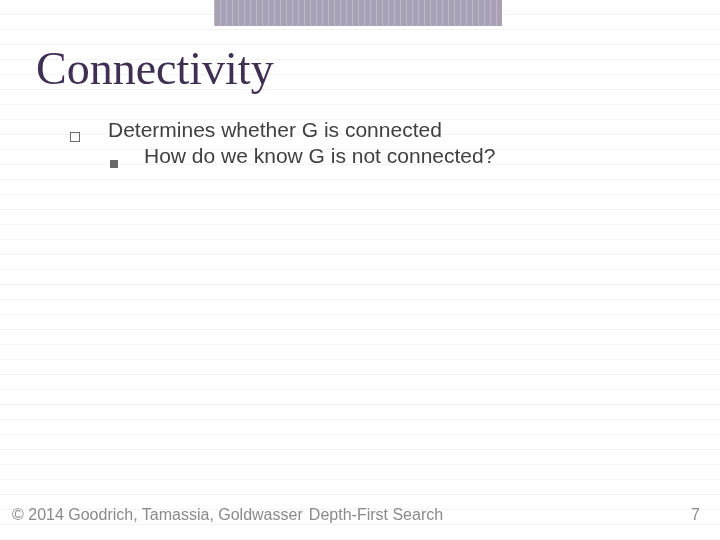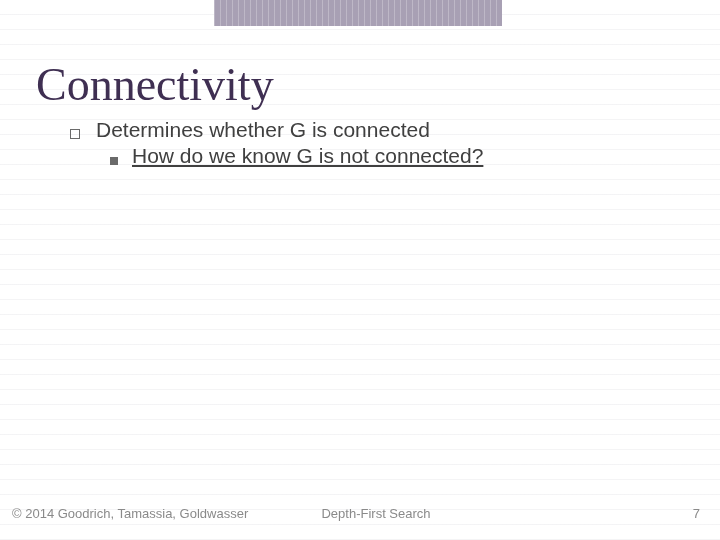--- a/index.html
+++ b/index.html
@@ -38,32 +38,32 @@
     );
   }
   .title {
     position: absolute;
     top: 42px;
     left: 36px;
     font-family: Georgia, 'Times New Roman', serif;
     font-size: 46px;
     color: #3f2f52;
     font-weight: 400;
-    margin-top: 16px;
   }
   .body-area {
     position: absolute;
     top: 118px;
     left: 70px;
     right: 40px;
   }
   .row {
     display: flex;
-    align-items: center;
+    align-items: flex-end;
     margin-bottom: 2px;
+    gap: 12px;
   }
   .lvl1-bullet {
     width: 10px; height: 10px;
     border: 1px solid #6a6a6a;
     margin-top: 8px;
     margin-right: 16px;
     flex-shrink: 0;
   }
   .lvl1-text {
     font-size: 21px;
@@ -73,42 +73,41 @@
   .lvl2-bullet {
     width: 8px; height: 8px;
     background: #6a6a6a;
     margin-top: 9px;
     margin-right: 14px;
     flex-shrink: 0;
   }
   .lvl2-text {
     font-size: 21px;
     color: #404040;
-    text-decoration: underline;
   }
   .lvl3 { margin-left: 80px; margin-top: 4px; }
   .lvl3-bullet {
     width: 8px; height: 8px;
     border: 1px solid #6a6a6a;
     transform: rotate(45deg);
     margin-top: 5px;
     margin-right: 12px;
     flex-shrink: 0;
   }
   .lvl3-text {
     font-size: 15px;
     color: #404040;
   }
   .footer {
     position: absolute;
     bottom: 14px;
     left: 0;
     width: 100%;
     height: 20px;
-    font-size: 13px;
+    font-size: 16px;
     color: #8a8a8a;
   }
   .footer-left { position: absolute; left: 12px; }
   .footer-center { position: absolute; left: 16px; width: 100%; text-align: center; }
   .footer-right { position: absolute; right: 20px; }
 </style>
 </head>
 <body>
 
 <div class="top-bar">

